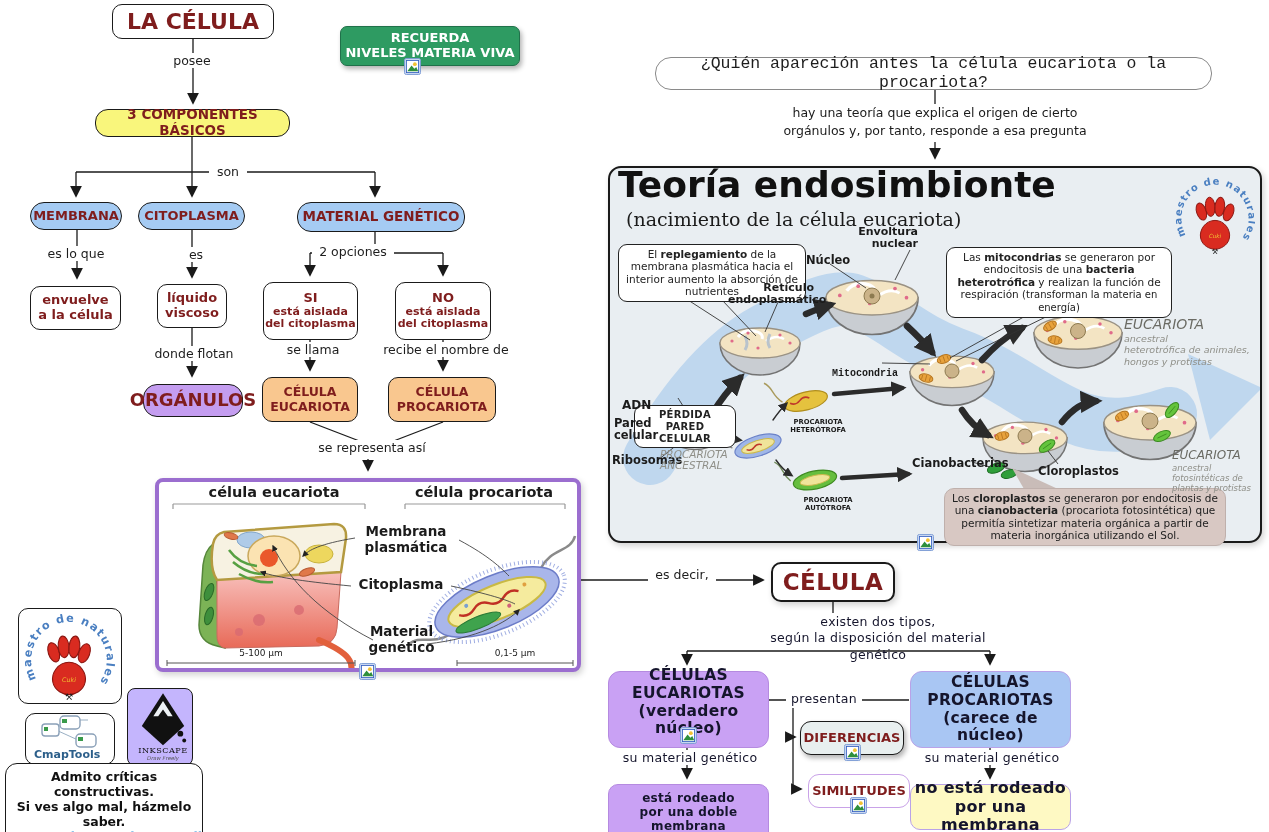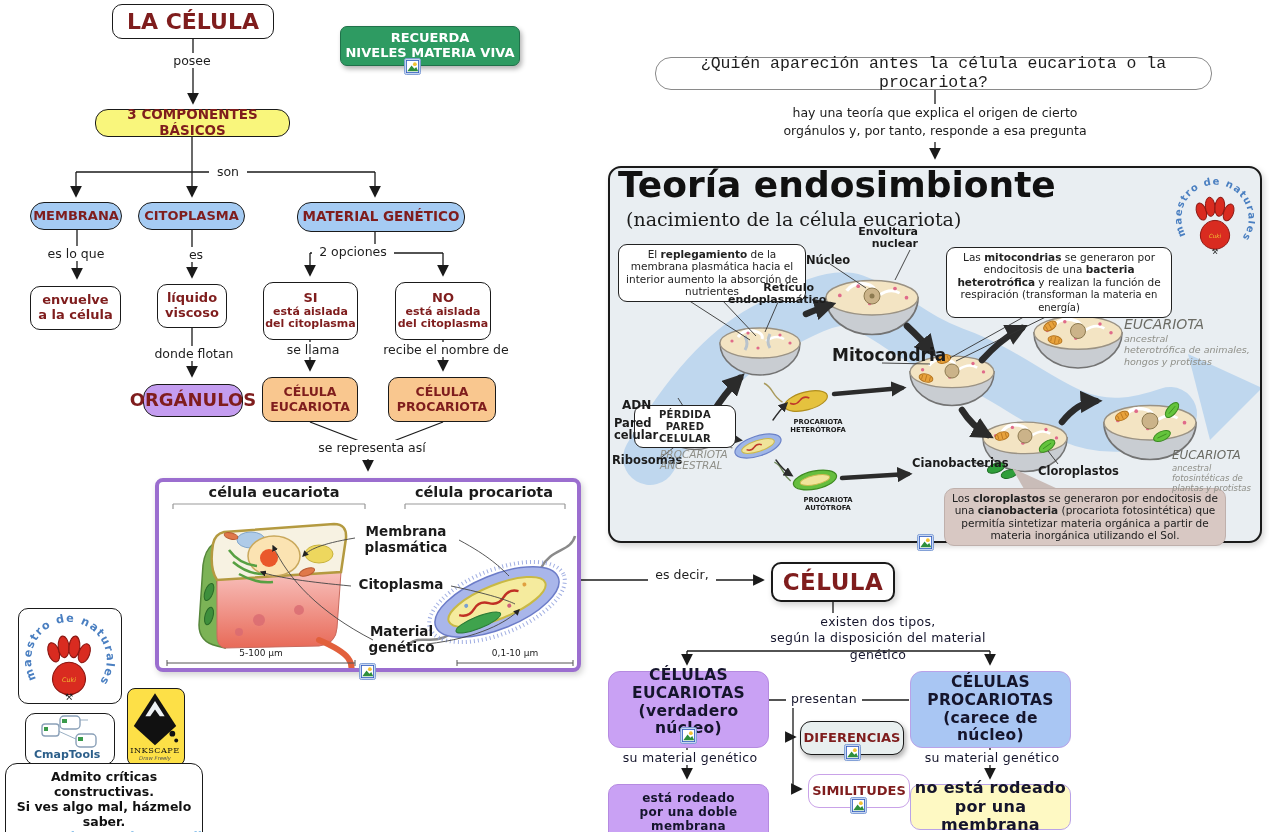--- a/index.html
+++ b/index.html
@@ -288,21 +288,21 @@
   <div class="lbl" style="left:12px;top:230px;font-size:12px;font-weight:bold;">ADN</div>
   <div class="lbl pre" style="left:4px;top:250px;font-size:11.5px;font-weight:bold;line-height:1.0;">Pared
 celular</div>
   <div class="lbl" style="left:2px;top:285px;font-size:11.5px;font-weight:bold;">Ribosomas</div>
   <div class="lbl pre hand-italic" style="left:50px;top:281px;font-size:10.5px;line-height:1.05;">PROCARIOTA
 ANCESTRAL</div>
   <div class="lbl pre" style="left:170px;top:250px;width:76px;font-size:6.8px;font-weight:bold;text-align:center;line-height:1.2;">PROCARIOTA
 HETERÓTROFA</div>
   <div class="lbl pre" style="left:180px;top:328px;width:76px;font-size:6.8px;font-weight:bold;text-align:center;line-height:1.2;">PROCARIOTA
 AUTÓTROFA</div>
-  <div class="lbl" style="left:222px;top:177px;font-size:17px;font-weight:600;">Mitocondria</div>
+  <div class="lbl" style="left:222px;top:200px;font-size:10px;font-weight:600;font-family:Liberation Mono, monospace;">Mitocondria</div>
   <div class="lbl" style="left:302px;top:288px;font-size:11.5px;font-weight:600;">Cianobacterias</div>
   <div class="lbl" style="left:428px;top:296px;font-size:11.5px;font-weight:600;">Cloroplastos</div>
   <div class="lbl" style="left:514px;top:146px;width:140px;">
     <span class="hand-italic" style="font-size:14px;color:#6b6b64;">EUCARIOTA</span>
     <span class="pre hand-italic" style="display:block;font-size:9.5px;line-height:1.2;">ancestral
 heterotrófica de animales,
 hongos y protistas</span>
   </div>
   <div class="lbl" style="left:562px;top:276px;width:92px;">
     <span class="hand-italic" style="font-size:12px;color:#6b6b64;">EUCARIOTA</span>
@@ -383,21 +383,21 @@
     </g>
   </svg>
   <div class="lbl" style="left:20px;top:2px;width:190px;font-size:14.5px;font-weight:bold;text-align:center;">célula eucariota</div>
   <div class="lbl" style="left:240px;top:2px;width:170px;font-size:14.5px;font-weight:bold;text-align:center;">célula procariota</div>
   <div class="lbl pre" style="left:192px;top:42px;width:110px;font-size:13.5px;font-weight:bold;text-align:center;line-height:1.15;">Membrana
 plasmática</div>
   <div class="lbl" style="left:192px;top:94px;width:100px;font-size:13.5px;font-weight:bold;text-align:center;">Citoplasma</div>
   <div class="lbl pre" style="left:190px;top:142px;width:105px;font-size:13.5px;font-weight:bold;text-align:center;line-height:1.15;">Material
 genético</div>
   <div class="lbl" style="left:62px;top:166px;width:80px;font-size:9px;text-align:center;">5-100 μm</div>
-  <div class="lbl" style="left:316px;top:166px;width:80px;font-size:9px;text-align:center;">0,1-10 μm</div>
+  <div class="lbl" style="left:316px;top:166px;width:80px;font-size:9px;text-align:center;">0,1-5 μm</div>
 </div>
 <span class="imgicon" style="left:359px;top:663px;"><svg viewBox="0 0 18 18" width="17" height="17">
       <rect x="0.5" y="0.5" width="17" height="17" rx="2" fill="#dce6f8" stroke="#7a9bd4"></rect>
       <rect x="2.5" y="2.5" width="13" height="13" fill="#fff" stroke="#345fc0"></rect>
       <circle cx="11.5" cy="6.5" r="2" fill="#f2c233"></circle>
       <path d="M3.5 14 L8 8 L11 11.5 L13 9.5 L15 14 Z" fill="#2e8f3c"></path>
     </svg></span>
 
 <div class="link-label" style="left:648px;top:567px;width:64px;">es decir,</div>
 <div class="node softshadow" style="left:771px;top:562px;width:124px;height:40px;font-size:23px;letter-spacing:.5px;border-width:2px;">CÉLULA</div>
@@ -468,21 +468,21 @@
       <rect x="16" y="10" width="17" height="12" rx="3"></rect>
       <rect x="50" y="20" width="20" height="13" rx="4"></rect>
       <rect x="36" y="5" width="5" height="4" fill="#3a9a4a" stroke="none"></rect>
       <rect x="18" y="13" width="4" height="4" fill="#3a9a4a" stroke="none"></rect>
       <rect x="52" y="23" width="5" height="4" fill="#3a9a4a" stroke="none"></rect>
     </g>
     <text x="8" y="44" font-size="11" font-weight="bold" fill="#2c5f8a">CmapTools</text>
   </svg>
 </div>
 
-<div class="abs" style="left:127px;top:688px;width:56px;height:76px;background:#fde047;border:1.4px solid #1a1a1a;border-radius:8px;z-index:2;">
+<div class="abs" style="left:127px;top:688px;width:56px;height:76px;background:#c4b5fd;border:1.4px solid #1a1a1a;border-radius:8px;z-index:2;padding-left:8px;">
   <svg viewBox="0 0 56 76" width="54" height="74">
     <g>
       <polygon points="28,4 50,38 28,58 6,38" fill="#111"></polygon>
       <polygon points="28,12 38,28 33,28 28,21 23,28 18,28" fill="#edf1f4"></polygon>
       <circle cx="46" cy="46" r="3" fill="#111"></circle>
         <circle cx="50" cy="53" r="2" fill="#111"></circle>
     </g>
     <text x="28" y="66" font-size="8.5" text-anchor="middle" fill="#111" font-family="DejaVu Serif, Liberation Serif, serif" letter-spacing="0.5">INKSCAPE</text>
     <text x="28" y="73" font-size="5.5" text-anchor="middle" fill="#555" font-style="italic">Draw Freely</text>
   </svg>

